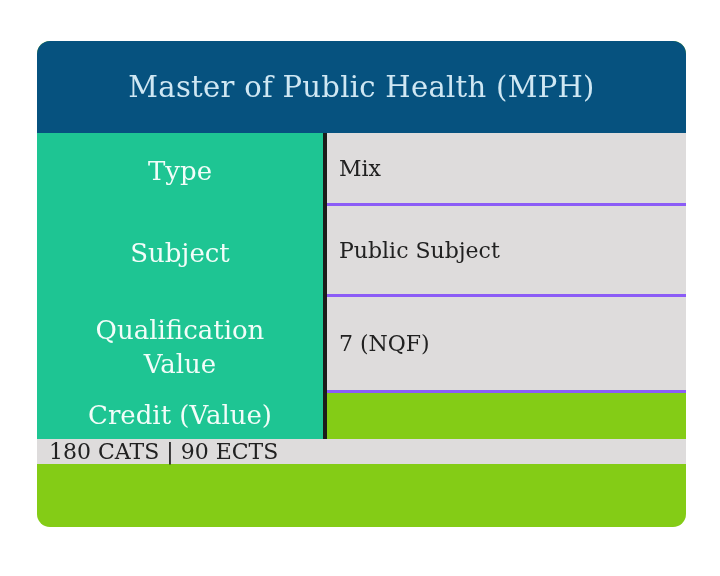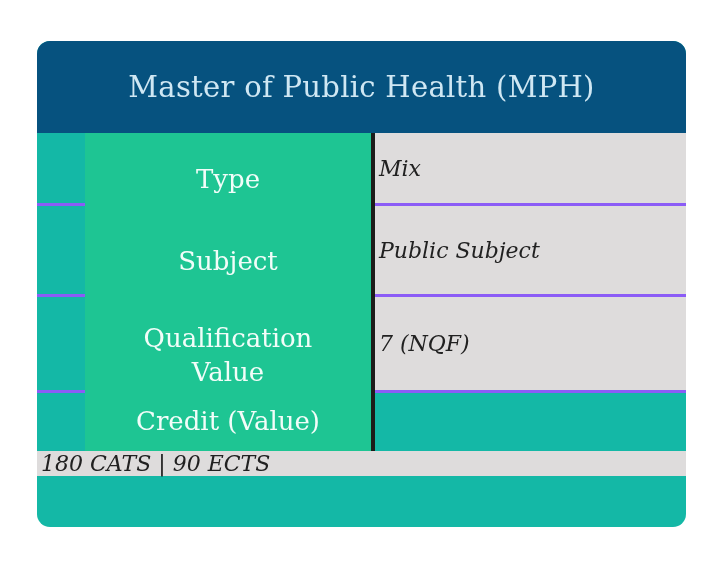--- a/index.html
+++ b/index.html
@@ -16,21 +16,21 @@
     overflow: hidden;
   }
   .card {
     position: absolute;
     left: 37px;
     top: 41px;
     width: 649px;
     height: 486px;
     border-radius: 13px;
     overflow: hidden;
-    background: #14b8a6;
+    background: #84cc16;
   }
   .card-header {
     height: 92px;
     background: #06527f;
     display: flex;
     align-items: center;
     justify-content: center;
   }
   .card-header .title {
     color: #cfe7f3;
@@ -51,30 +51,29 @@
     display: flex;
     align-items: center;
     justify-content: center;
     text-align: center;
     padding: 0 30px;
     box-sizing: content-box;
     color: #f2fdf9;
     font-size: 26px;
     line-height: 1.3;
   }
-  .cell-label { width: 222px; padding: 12px 32px; margin-left: 48px; }
+  .cell-label { width: 222px; padding: 4px 32px; }
   .cell-value {
     flex: 1;
     background: #dedcdc;
     display: flex;
     align-items: center;
-    padding-left: 4px;
+    padding-left: 12px;
     color: #212121;
     font-size: 22px;
-    font-style: italic;
   }
   .r0 { height: 70px; }
   .r1 { height: 88px; }
   .r2 { height: 93px; }
   .r3 { height: 71px; flex-direction: column; }
   .r4 { height: 60px; }
 </style>
 </head>
 <body>
 

